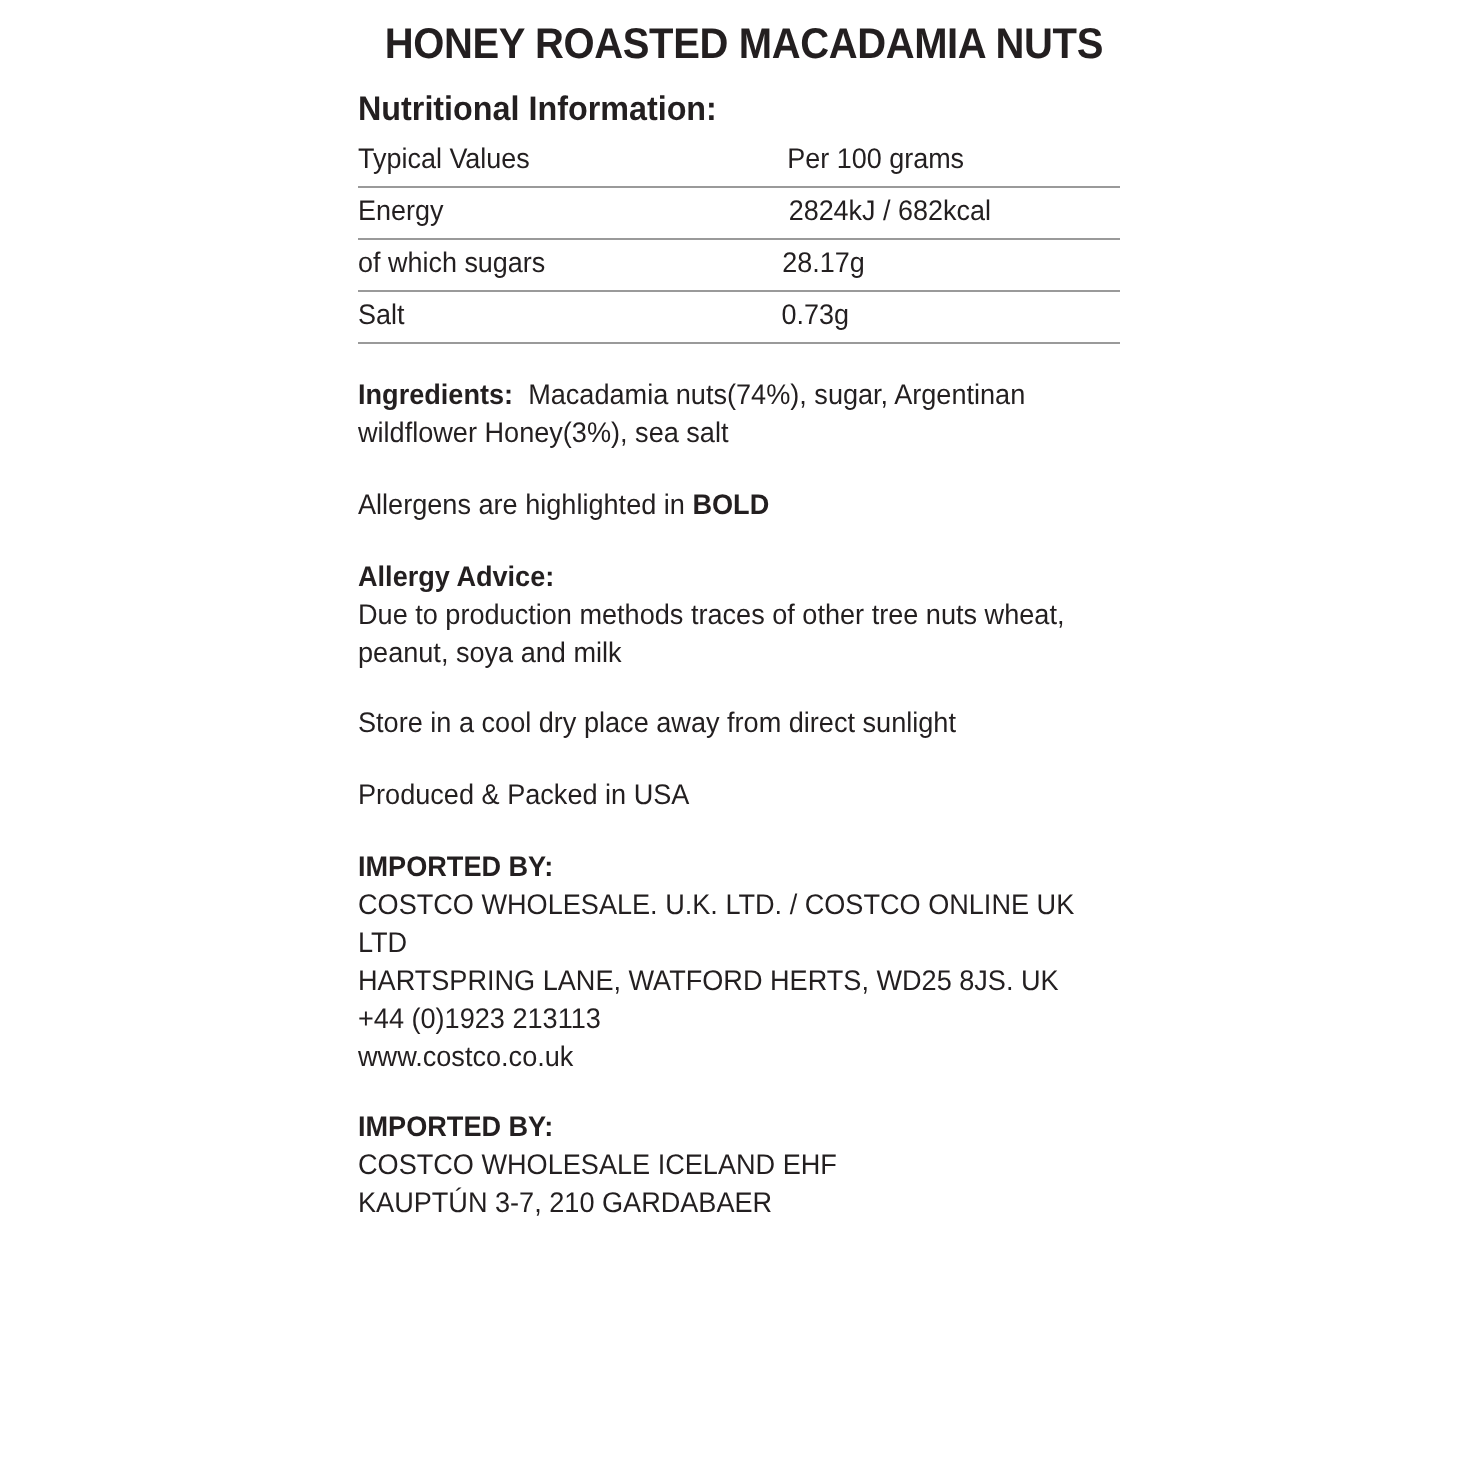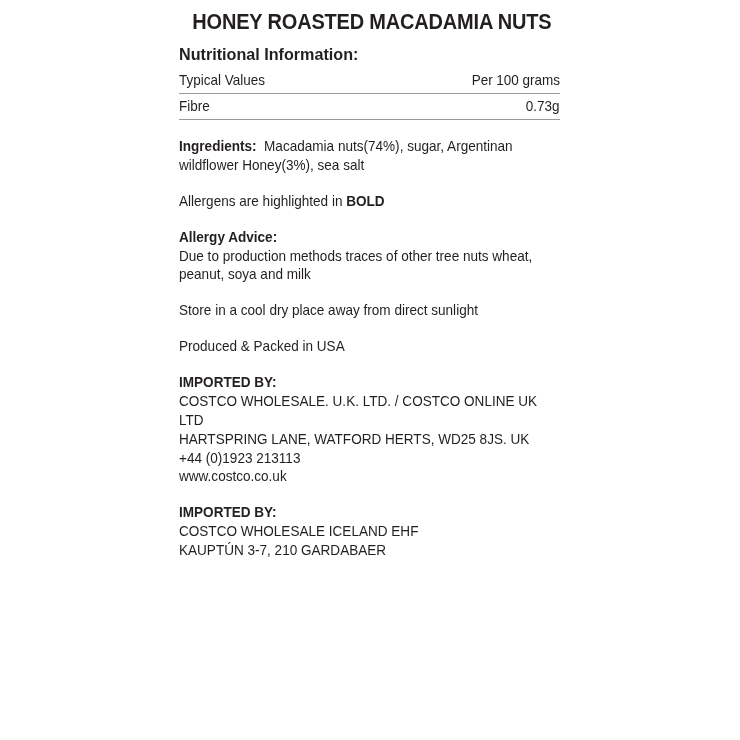--- a/index.html
+++ b/index.html
@@ -61,21 +61,20 @@
   }
   table.nutrition tr:first-child td {
     padding-top: 1px;
     margin-top: 39px;
   }
   table.nutrition td.label-col {
     text-align: left;
     width: 55%;
   }
   table.nutrition td.value-col {
-    text-align: right;
     width: 45%;
   }
   .tnarrow {
     display: inline-block;
     transform: scaleX(0.95);
     transform-origin: left center;
   }
   .tnarrow-r {
     display: inline-block;
     transform: scaleX(0.95);
@@ -108,21 +107,29 @@
 
     <h2 class="section-heading">Nutritional Information:</h2>
 
     <table class="nutrition">
       <tbody>
         <tr>
           <td class="label-col"><span class="tnarrow">Typical Values</span></td>
           <td class="value-col"><span class="tnarrow-r">Per 100 grams</span></td>
         </tr>
         <tr>
-          <td class="label-col"><span class="tnarrow">Fibre</span></td>
+          <td class="label-col"><span class="tnarrow">Energy</span></td>
+          <td class="value-col"><span class="tnarrow-r">2824kJ / 682kcal</span></td>
+        </tr>
+        <tr>
+          <td class="label-col"><span class="tnarrow">of which sugars</span></td>
+          <td class="value-col"><span class="tnarrow-r">28.17g</span></td>
+        </tr>
+        <tr>
+          <td class="label-col"><span class="tnarrow">Salt</span></td>
           <td class="value-col"><span class="tnarrow-r">0.73g</span></td>
         </tr>
       </tbody>
     </table>
 
     <div class="block narrow-block">
       <p class="para"><b>Ingredients:</b>&nbsp; <span>Macadamia nuts(74%), sugar, Argentinan wildflower Honey(3%), sea salt</span></p>
     </div>
 
     <div class="block narrow-block">

